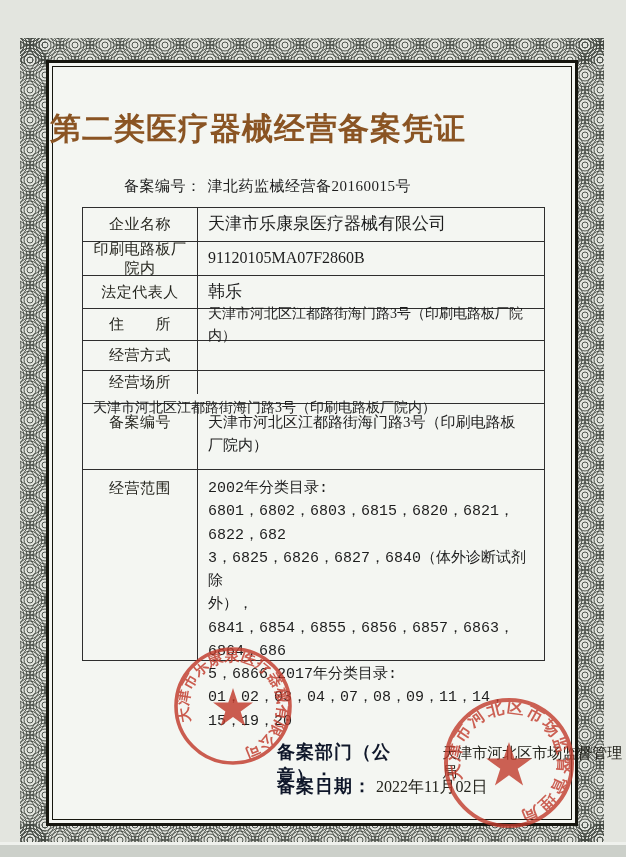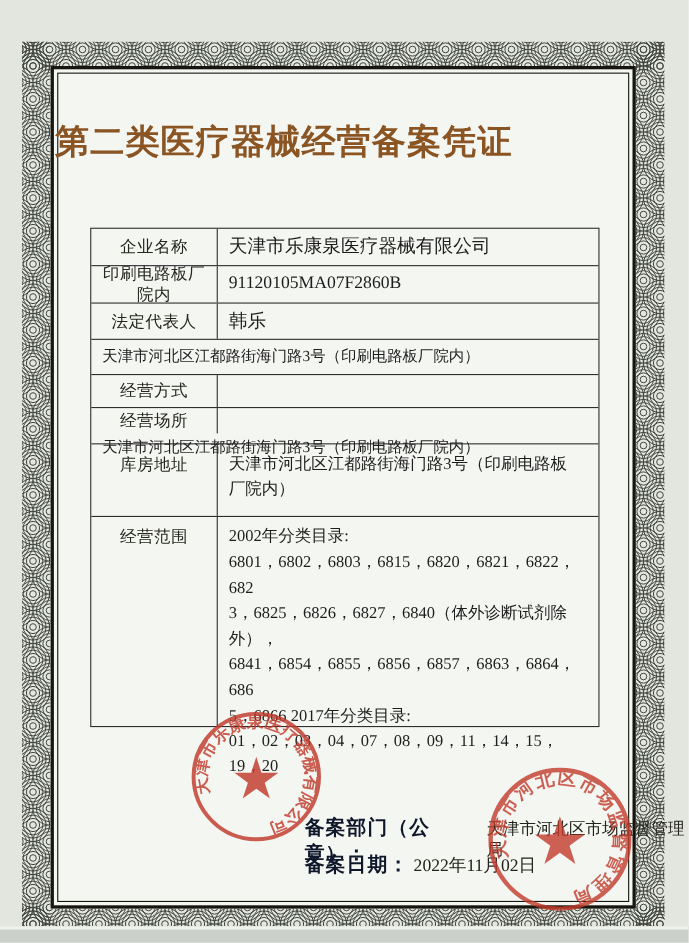--- a/index.html
+++ b/index.html
@@ -37,21 +37,21 @@
   }
   .tvalue{
     flex:1;display:flex;align-items:center;box-sizing:border-box;
     padding:3px 10px;font-size:15px;white-space:pre-line;line-height:1.55;
   }
   .trow.top .tlabel{align-items:flex-start;padding-top:9px;}
   .trow.top .tvalue{align-items:flex-start;padding-top:7px;}
   .v-large .tvalue{font-size:17px;}
   .r1{height:33px;} .r2{height:34px;} .r3{height:33px;} .r4{height:35px;}
   .r5{height:32px;} .r6{height:30px;gap:35px;} .r7{height:33px;flex-direction:column;} .r8{height:66px;}
-  .r9{height:191px;}
+  .r9{height:191px;font-family:Liberation Mono, monospace;}
   .footer-dept{position:absolute;left:277px;top:740px;display:flex;align-items:baseline;}
   .footer-date{position:absolute;left:277px;top:774px;display:flex;align-items:baseline;}
   .f-label{font-size:18px;font-weight:bold;letter-spacing:1px;color:#0f172a;}
   .f-value{font-size:15px;margin-left:4px;color:#23231c;}
   .stamps-svg{position:absolute;left:0;top:0;width:626px;height:857px;pointer-events:none;}
   .scan-edge{
     position:absolute;left:0;right:0;bottom:0;height:12px;
     background:#ccd0ca;border-top:3px solid #eff1ed;
   }
 </style>
@@ -96,46 +96,50 @@
   <rect x="578" y="38" width="26" height="812" fill="url(#gp)"></rect>
 </svg>
 
 <div class="frame">
   <div class="frame-inner"></div>
 </div>
 
 <div class="content">
   <h1 class="title">第二类医疗器械经营备案凭证</h1>
 
+  <div class="filing-line">
+    <span>备案编号：</span><span class="num">津北药监械经营备20160015号</span>
+  </div>
 
   <div class="cert-table">
     <div class="trow r1 v-large">
       <div class="tlabel">企业名称</div>
       <div class="tvalue">天津市乐康泉医疗器械有限公司</div>
     </div>
     <div class="trow r2">
       <div class="tlabel">印刷电路板厂院内</div>
       <div class="tvalue" style="font-size:16px;">91120105MA07F2860B</div>
     </div>
     <div class="trow r3 v-large">
       <div class="tlabel">法定代表人</div>
       <div class="tvalue">韩乐</div>
     </div>
     <div class="trow r5">
+      <div class="tlabel">住　　所</div>
       <div class="tvalue" style="font-size:14px;">天津市河北区江都路街海门路3号（印刷电路板厂院内）</div>
     </div>
     <div class="trow r6 v-large">
       <div class="tlabel">经营方式</div>
     </div>
     <div class="trow r7">
       <div class="tlabel">经营场所</div>
       <div class="tvalue" style="font-size:14px;">天津市河北区江都路街海门路3号（印刷电路板厂院内）</div>
     </div>
     <div class="trow r8 top">
-      <div class="tlabel">库房地址</div>
+      <div class="tlabel">备案编号</div>
       <div class="tvalue">天津市河北区江都路街海门路3号（印刷电路板
 厂院内）</div>
     </div>
     <div class="trow r9 top">
       <div class="tlabel">经营范围</div>
       <div class="tvalue">2002年分类目录:
 6801，6802，6803，6815，6820，6821，6822，682
 3，6825，6826，6827，6840（体外诊断试剂除
 外），
 6841，6854，6855，6856，6857，6863，6864，686

